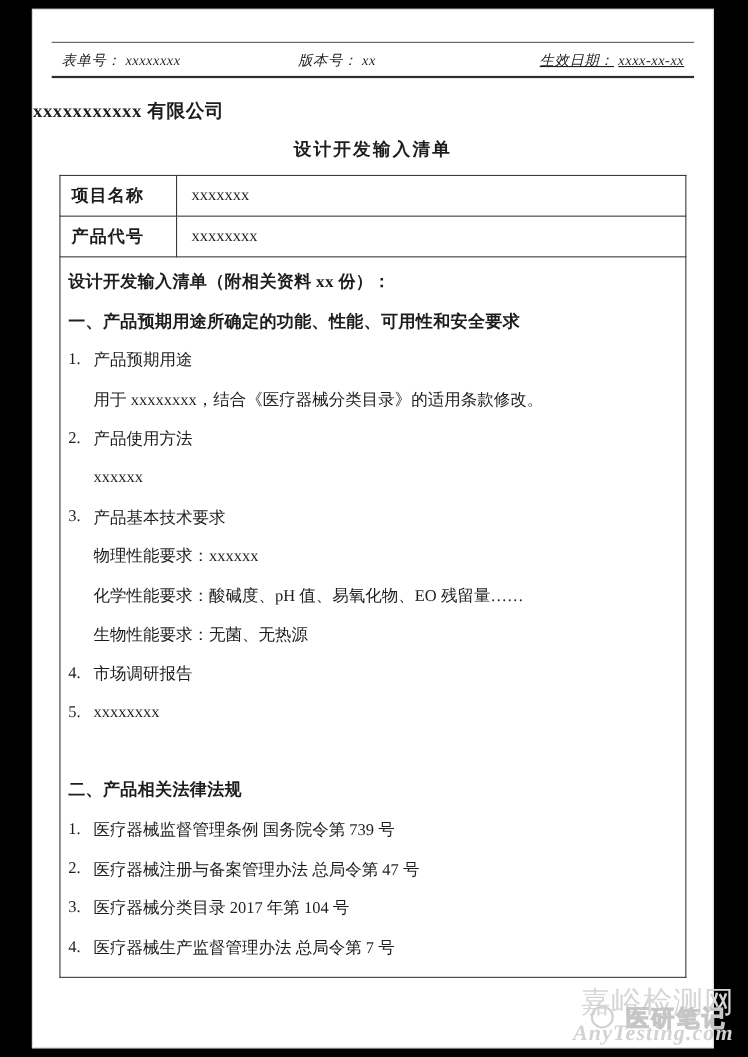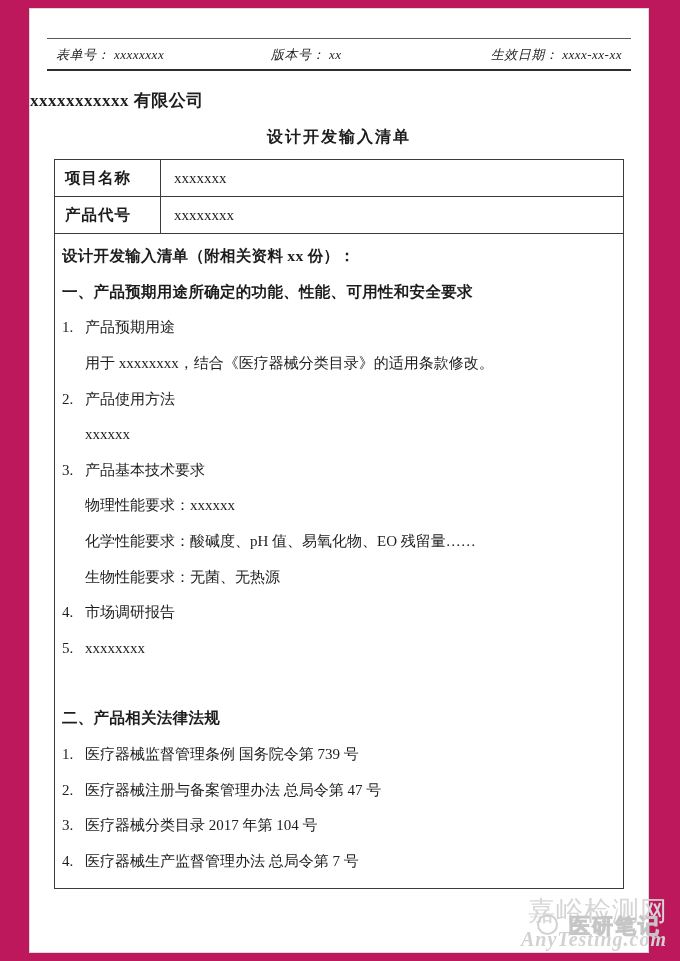--- a/index.html
+++ b/index.html
@@ -1,27 +1,27 @@
 <!DOCTYPE html>
 <html><head>
 <meta charset="utf-8">
 <style>
   html,body { margin:0; padding:0; }
   body { background:#e9e9e9; font-family:"Liberation Serif","DejaVu Serif",serif; color:#1d1d1d; }
-  .screen { position:relative; width:680px; height:961px; margin:0 auto; background:#be185d; overflow:hidden; }
+  .screen { position:relative; width:680px; height:961px; margin:0 auto; background:#000000; overflow:hidden; }
   .page { position:absolute; left:29px; top:8px; width:620px; height:945px; background:#ffffff;
           border:1px solid #dadada; box-sizing:border-box; }
 
   
   .form-header { margin:29px 17px 0 17px; border-top:1px solid #5a5a5a; border-bottom:2px solid #2e2e2e;
                  display:flex; align-items:baseline; padding:7px 9px 5px 9px;
                  font-style:italic; font-size:13px; letter-spacing:0.5px; }
   .fh-left  { width:38%; text-align:left; }
   .fh-mid   { width:30%; text-align:left; }
-  .fh-right { width:32%; text-align:right; }
+  .fh-right { width:32%; text-align:right;text-decoration:underline; }
   .fh-val { margin-left:4px; }
 
   .company   { text-align:left; font-size:17px; font-weight:bold; margin-top:20px; line-height:20px; letter-spacing:0.5px; }
   .doc-title { text-align:center; font-size:16px; font-weight:bold; margin-top:16px; line-height:19px; letter-spacing:2px; }
 
   table.main { border-collapse:collapse; margin:13px auto 0 auto; width:570px; table-layout:fixed;padding-left:20px; }
   table.main td { border:1.5px solid #3b3b3b; }
   .info-label { width:95px; font-weight:bold; font-size:15.5px; height:36px; padding:0 0 0 10px; letter-spacing:1px; }
   .info-value { font-size:15px; height:36px; padding:0 0 0 13px; }
 

